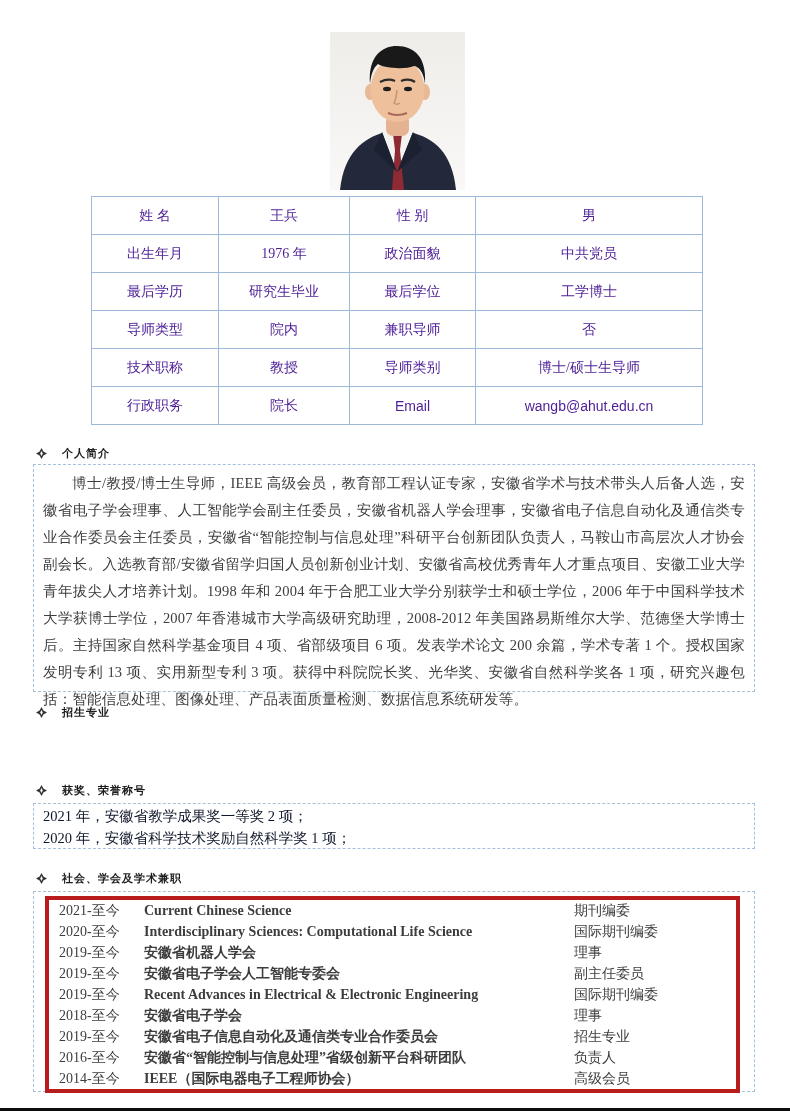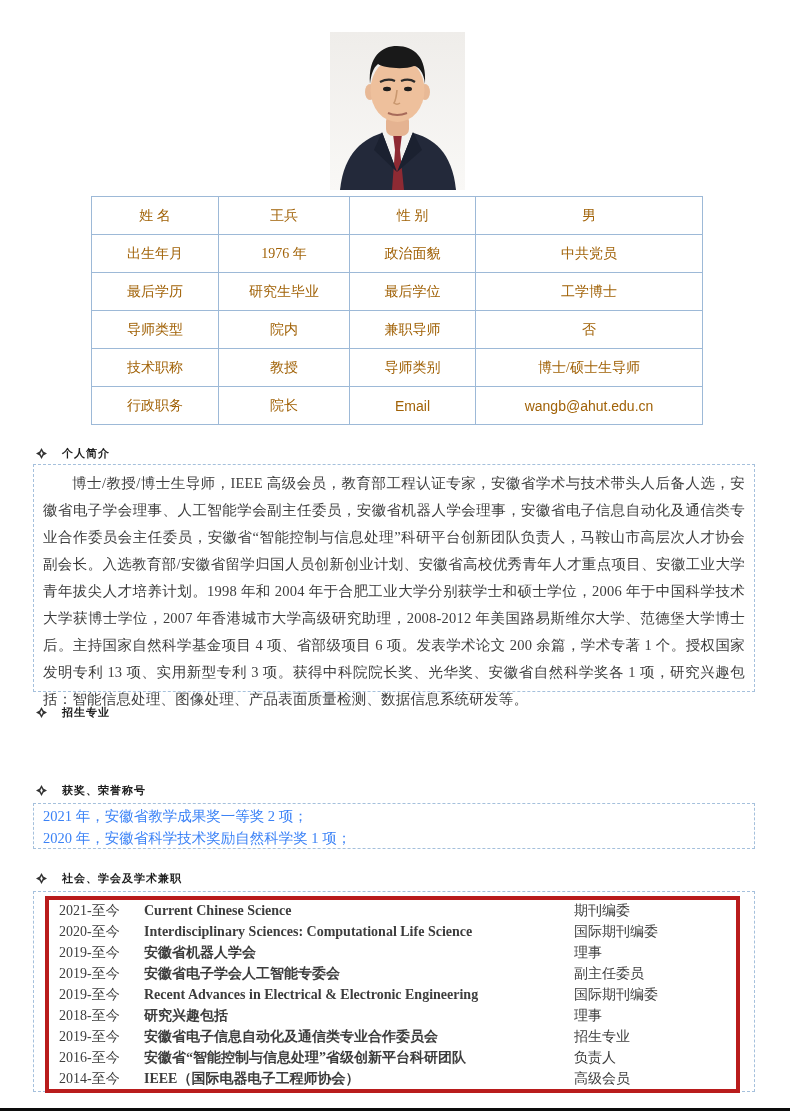--- a/index.html
+++ b/index.html
@@ -10,21 +10,21 @@
   
   .photo{position:absolute;left:330px;top:32px;width:135px;height:158px;overflow:hidden;}
   .photo svg{display:block;}
   
   .info-table{
     position:absolute;left:91px;top:196px;width:611px;height:226px;
     border-collapse:collapse;table-layout:fixed;
   }
   .info-table td{
     border:1px solid #9db9d7;text-align:center;vertical-align:middle;
-    font-size:14px;color:#a16207;height:37px;padding:0 4px;overflow:hidden;
+    font-size:14px;color:#4c1d95;height:37px;padding:0 4px;overflow:hidden;
   }
   .info-table td.sans{font-family:"Liberation Sans", sans-serif;}
   
   .sec-head{
     position:absolute;left:36px;display:flex;align-items:center;gap:15px;
     font-size:15px;font-weight:bold;color:#1c1c1c;line-height:18px;
   }
   .sec-head .bullet{display:inline-flex;width:11px;height:11px;flex:0 0 auto;}
   .sec-head h2{margin:0;font-size:11px;font-weight:bold;letter-spacing:1px;}
   
@@ -33,21 +33,21 @@
     border:1px dashed #a5c0dc;background:#fff;
   }
   .intro-box{top:464px;height:228px;padding:5px 9px;}
   .intro-box p{
     margin:0;font-size:14.5px;line-height:27px;text-align:justify;
     text-indent:2em;color:#3d3d3d;letter-spacing:0.2px;
   }
   .majors-box{top:722px;height:40px;padding:6px 9px;}
   .majors-box p{margin:0;font-size:14.5px;line-height:27px;color:#3d3d3d;}
   .awards-box{top:803px;height:46px;padding:1px 9px;}
-  .awards-box p{margin:0;font-size:14.5px;line-height:22px;color:#3b82f6;}
+  .awards-box p{margin:0;font-size:14.5px;line-height:22px;color:#0f172a;}
   .positions-box{top:891px;height:201px;padding:4px 14px 6px 11px;}
   
   .pos-table{
     width:100%;border-collapse:collapse;table-layout:fixed;
     border:4px solid #b91c1c;
   }
   .pos-table td{
     font-size:14px;line-height:21px;height:21px;color:#3d3d3d;
     padding:0;white-space:nowrap;overflow:hidden;vertical-align:middle;
   }
@@ -214,21 +214,21 @@
           <td class="org">安徽省电子学会人工智能专委会</td>
           <td class="role">副主任委员</td>
         </tr>
         <tr>
           <td class="period">2019-至今</td>
           <td class="org">Recent Advances in Electrical &amp; Electronic Engineering</td>
           <td class="role">国际期刊编委</td>
         </tr>
         <tr>
           <td class="period">2018-至今</td>
-          <td class="org">研究兴趣包括</td>
+          <td class="org">安徽省电子学会</td>
           <td class="role">理事</td>
         </tr>
         <tr>
           <td class="period">2019-至今</td>
           <td class="org">安徽省电子信息自动化及通信类专业合作委员会</td>
           <td class="role">招生专业</td>
         </tr>
         <tr>
           <td class="period">2016-至今</td>
           <td class="org">安徽省“智能控制与信息处理”省级创新平台科研团队</td>

